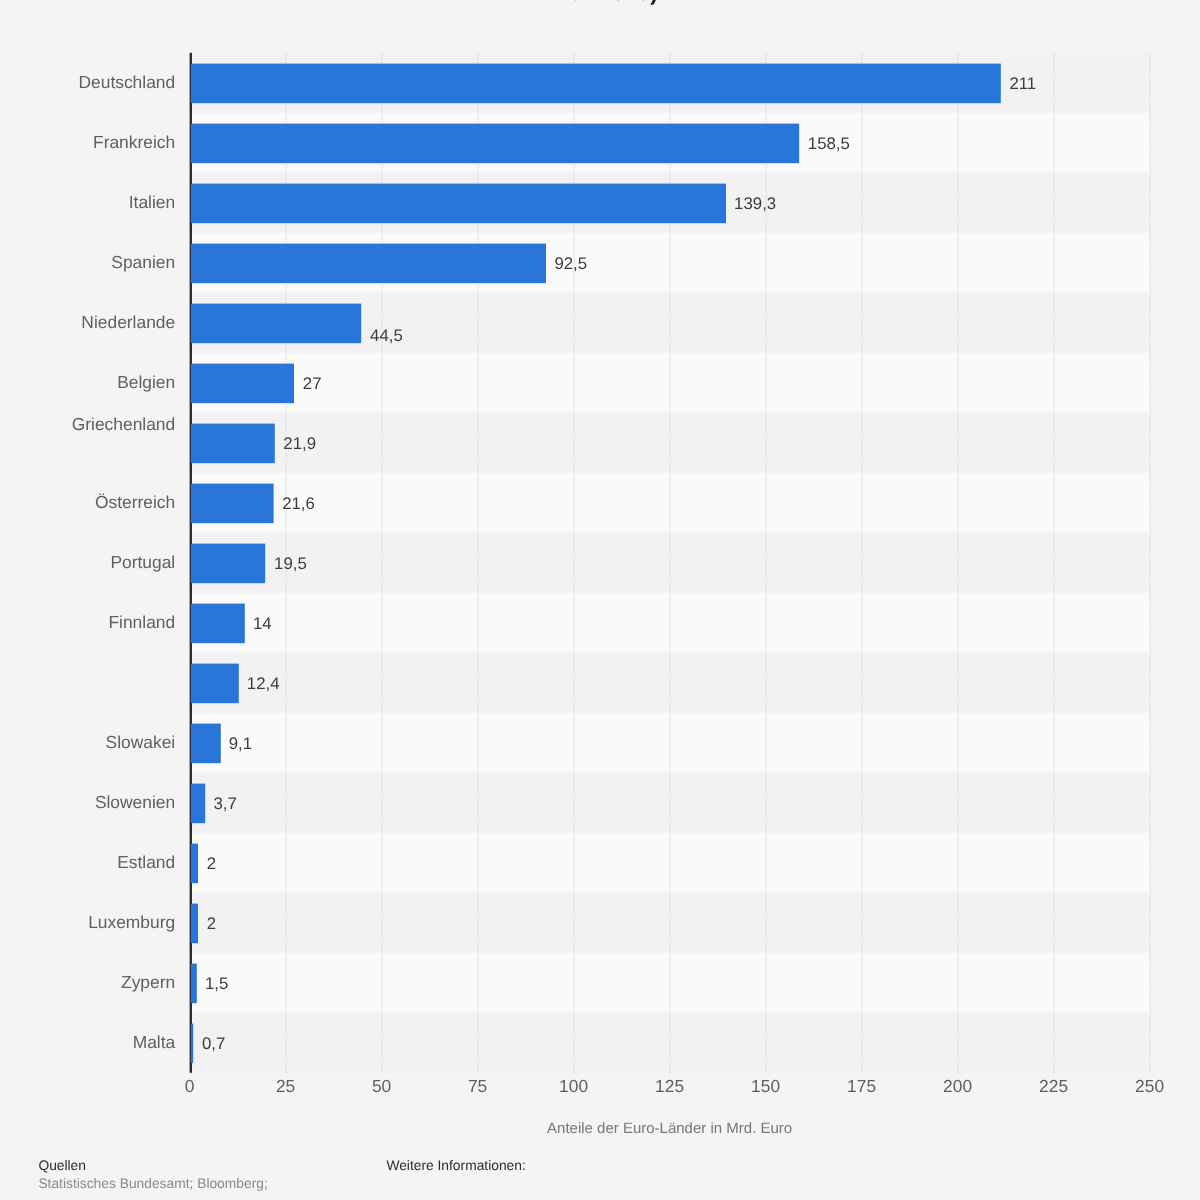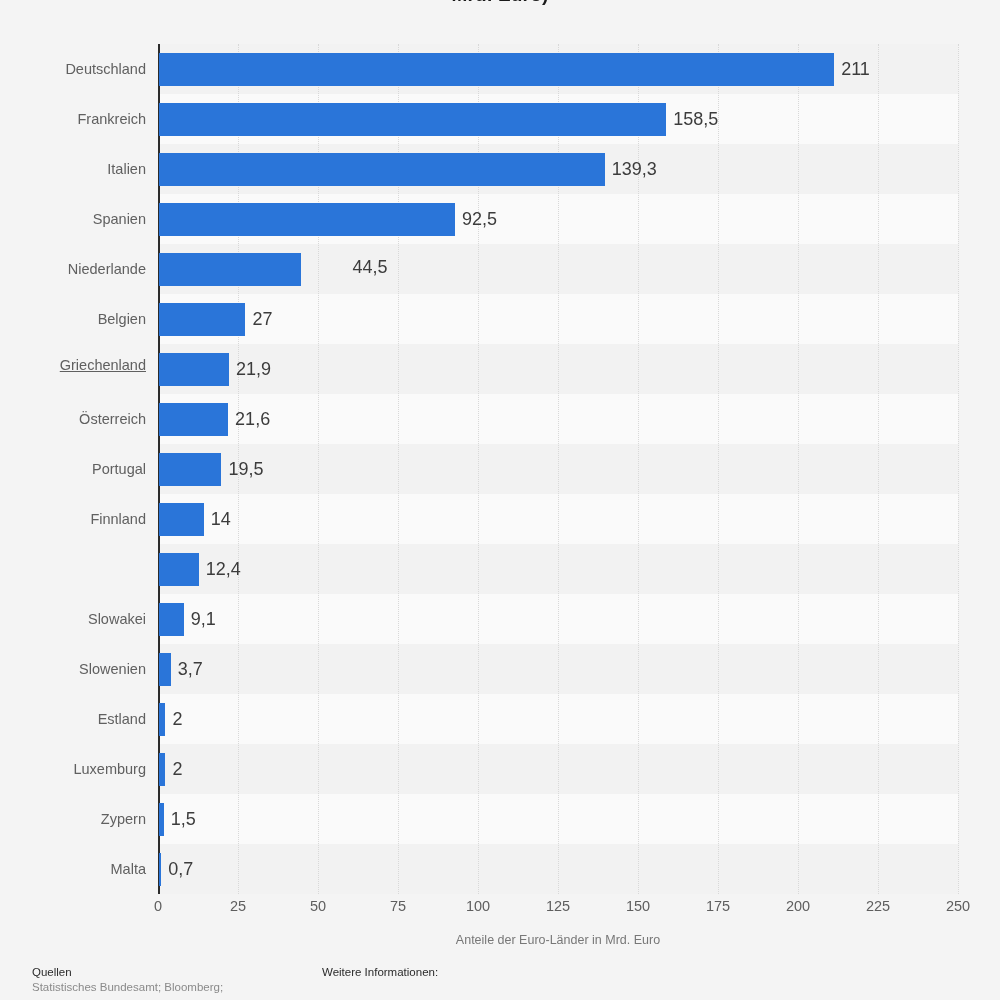--- a/index.html
+++ b/index.html
@@ -51,21 +51,21 @@
 
   
   .bar {
     position:absolute; left:1px; height:33px;
     background:#2a75d9;
   }
 
   
   .value {
     position:absolute; height:33px; line-height:33px;
-    font-size:18px; color:#3c3c3c;
+    font-size:14px; color:#3c3c3c;
     white-space:nowrap;
   }
 
   
   .cat {
     position:absolute; right:1010px; 
     height:33px; line-height:33px;
     font-size:14.5px; color:#606060;
     text-align:right; white-space:nowrap;
   }
@@ -119,21 +119,21 @@
 
   <div id="title-wrap">Mrd. Euro)</div>
 
   <div id="ylabels">
       <div class="cat" style="top: 8.5px;">Deutschland</div>
       <div class="cat" style="top: 58.5px;">Frankreich</div>
       <div class="cat" style="top: 108.5px;">Italien</div>
       <div class="cat" style="top: 158.5px;">Spanien</div>
       <div class="cat" style="top: 208.5px;">Niederlande</div>
       <div class="cat" style="top: 258.5px;">Belgien</div>
-      <div class="cat" style="top: 305px; text-decoration: underline;">Griechenland</div>
+      <div class="cat" style="top: 294px;">Griechenland</div>
       <div class="cat" style="top: 358.5px;">Österreich</div>
       <div class="cat" style="top: 408.5px;">Portugal</div>
       <div class="cat" style="top: 458.5px;">Finnland</div>
       <div class="cat" style="top: 558.5px;">Slowakei</div>
       <div class="cat" style="top: 608.5px;">Slowenien</div>
       <div class="cat" style="top: 658.5px;">Estland</div>
       <div class="cat" style="top: 708.5px;">Luxemburg</div>
       <div class="cat" style="top: 758.5px;">Zypern</div>
       <div class="cat" style="top: 808.5px;">Malta</div>
     </div>
@@ -174,21 +174,21 @@
     <div id="bars">
         <div class="bar" style="top: 8.5px; width: 675.2px; background: rgb(42, 117, 217);"></div>
         <div class="value" style="top: 8.5px; left: 683.2px;">211</div>
         <div class="bar" style="top: 58.5px; width: 507.2px; background: rgb(42, 117, 217);"></div>
         <div class="value" style="top: 58.5px; left: 515.2px;">158,5</div>
         <div class="bar" style="top: 108.5px; width: 445.76px; background: rgb(42, 117, 217);"></div>
         <div class="value" style="top: 108.5px; left: 453.76px;">139,3</div>
         <div class="bar" style="top: 158.5px; width: 296px; background: rgb(42, 117, 217);"></div>
         <div class="value" style="top: 158.5px; left: 304px;">92,5</div>
         <div class="bar" style="top: 208.5px; width: 142.4px; background: rgb(42, 117, 217);"></div>
-        <div class="value" style="top: 207px; left: 150.4px; margin-left: 44px;">44,5</div>
+        <div class="value" style="top: 219px; left: 150.4px;">44,5</div>
         <div class="bar" style="top: 258.5px; width: 86.4px; background: rgb(42, 117, 217);"></div>
         <div class="value" style="top: 258.5px; left: 94.4px;">27</div>
         <div class="bar" style="top: 308.5px; width: 70.08px; background: rgb(42, 117, 217);"></div>
         <div class="value" style="top: 308.5px; left: 78.08px;">21,9</div>
         <div class="bar" style="top: 358.5px; width: 69.12px; background: rgb(42, 117, 217);"></div>
         <div class="value" style="top: 358.5px; left: 77.12px;">21,6</div>
         <div class="bar" style="top: 408.5px; width: 62.4px; background: rgb(42, 117, 217);"></div>
         <div class="value" style="top: 408.5px; left: 70.4px;">19,5</div>
         <div class="bar" style="top: 458.5px; width: 44.8px; background: rgb(42, 117, 217);"></div>
         <div class="value" style="top: 458.5px; left: 52.8px;">14</div>

